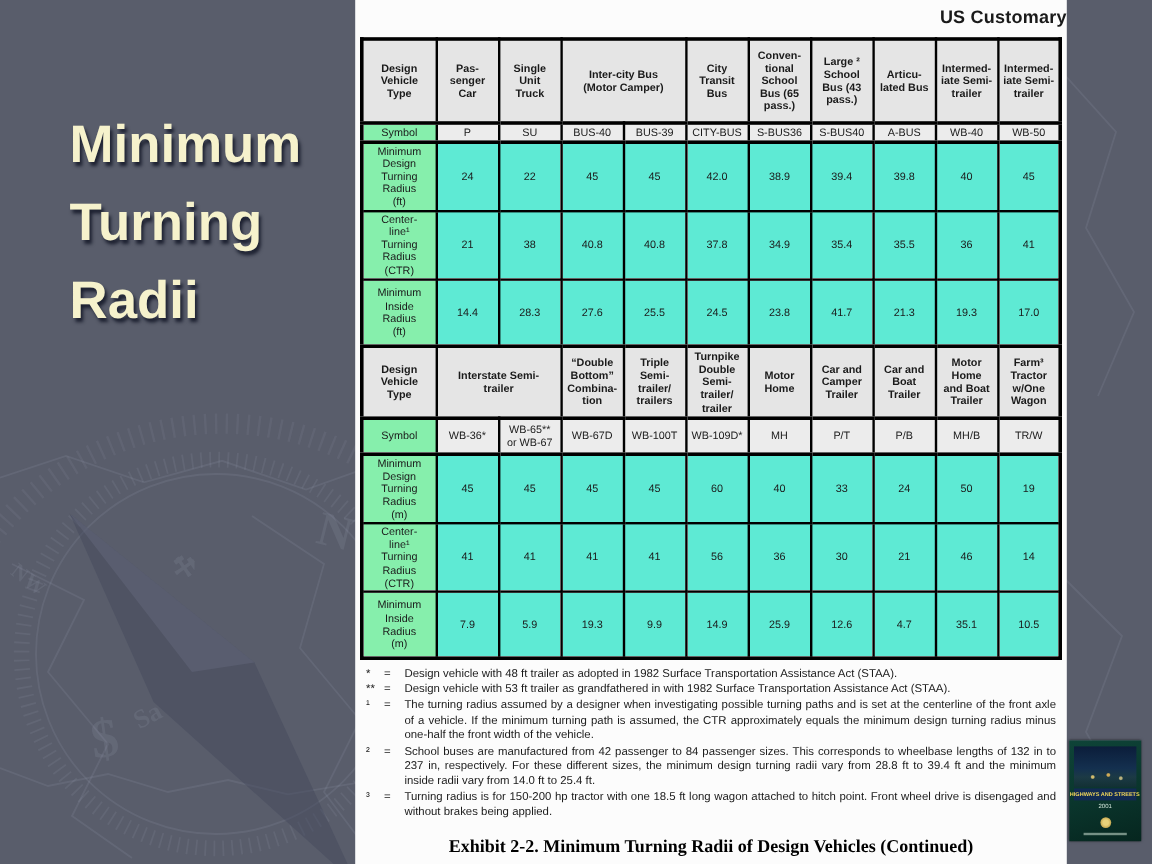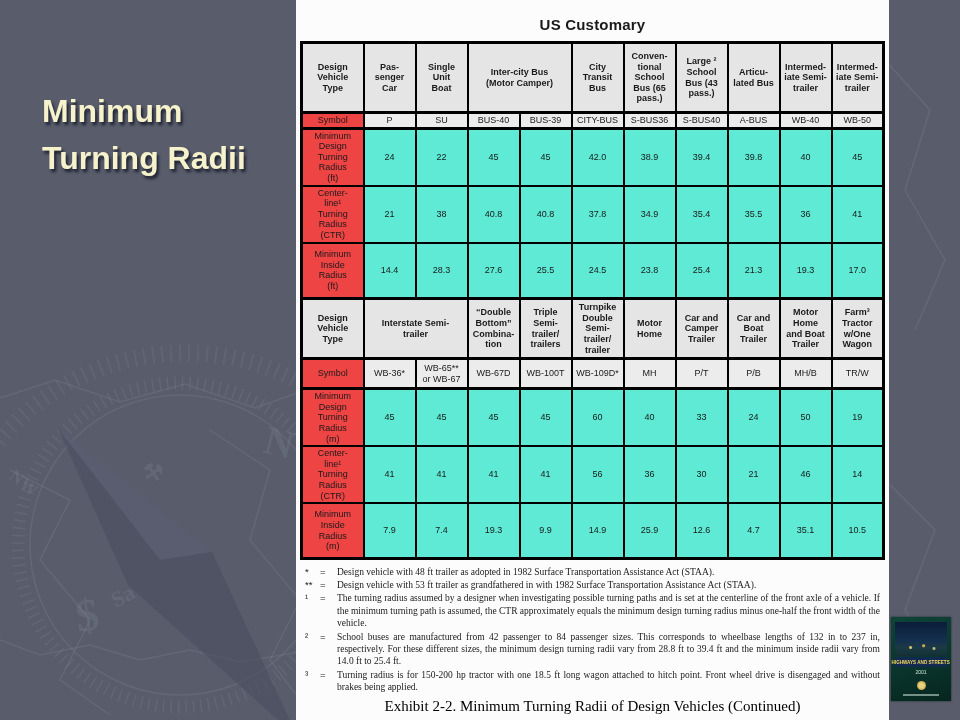--- a/index.html
+++ b/index.html
@@ -6,69 +6,69 @@
   html,body { width:960px; height:720px; overflow:hidden; }
   body {
     position:relative;
     background:#595d6b;
     font-family:"Liberation Sans", sans-serif;
   }
   
   .watermark { position:absolute; inset:0; }
   
   .slide-title {
-    position:absolute; left:42px; top:88px; width:262px;
-    font-size:32px; font-weight:bold; line-height:1.48;
+    position:absolute; left:58px; top:88px; width:262px;
+    font-size:44px; font-weight:bold; line-height:1.48;
     color:#f6f2cc;
     text-shadow:2px 3px 3px rgba(8,12,28,.75);
   }
   
   .panel {
     position:absolute; left:296px; top:0; width:593px; height:720px;
     background:#fcfcfc; color:#1a1a1a;
   }
   .unit-header {
-    text-align:center; font-size:15px; font-weight:bold;
-    padding-top:16px; letter-spacing:.2px;
+    text-align:right; font-size:15px; font-weight:bold;
+    padding-top:6px; letter-spacing:.2px;
   }
   table.exhibit {
     border-collapse:collapse; table-layout:fixed;
     width:582px; margin:8px 3px 0 4px;
     border:3px solid #000;
   }
   table.exhibit td {
     border:2px solid #000;
     font-size:9px; line-height:1.18; text-align:center; vertical-align:middle;
     padding:1px 1px; white-space:pre-line; overflow:hidden;
   }
   td.hdr { background:#e5e5e5; font-weight:bold; }
   td.sym { background:#ececec; font-size:8.5px; }
-  td.lbl { background:#ef4444; font-size:8.5px; }
+  td.lbl { background:#86efac; font-size:8.5px; }
   td.val { background:#5eead4; font-size:9.5px; }
   tr.hdr-r td { border-bottom-width:3px; }
   tr.sym-r td { border-bottom-width:3px; }
   tr.sec-start td { border-top-width:3px; }
   tr.s0h td { height:70px; } tr.s0s td { height:14px; }
   tr.s0d td { height:56px; }
   tr.s1h td { height:60px; } tr.s1s td { height:30px; }
   tr.s1d td { height:55px; }
   
   .footnotes { padding:6px 9px 0 7px; }
   .fn-row {
     display:grid; grid-template-columns:17px 17px 1fr;
     font-size:9.5px; line-height:1.3; margin-bottom:1px;
   }
   .fn-marker { text-align:left; padding-left:2px; }
   .fn-eq { text-align:left; }
-  .fn-text { text-align:justify;font-family:Liberation Serif, serif; }
+  .fn-text { text-align:justify; }
   
   .caption {
     position:absolute; bottom:5px; left:0; width:100%;
     text-align:center; font-family:"Liberation Serif", serif;
-    font-weight:normal; font-size:15px; color:#000;
+    font-weight:bold; font-size:15px; color:#000;
   }
   
   .thumb {
     position:absolute; left:891px; top:617px; width:60px; height:84px;
     background:linear-gradient(165deg,#0e4438 0%, #0a352c 55%, #06261f 100%);
     box-shadow:0 0 2px rgba(0,0,0,.6);
     overflow:hidden;
   }
   .thumb-photo {
     position:absolute; left:4px; top:5px; right:4px; height:34px;
@@ -148,21 +148,21 @@
     <tbody id="exhibit-body">
         <tr class="hdr-r s0h">
           <td class="hdr">Design
 Vehicle
 Type</td>
           <td class="hdr">Pas-
 senger
 Car</td>
           <td class="hdr">Single
 Unit
-Boat</td>
+Truck</td>
           <td class="hdr" colspan="2">Inter-city Bus
 (Motor Camper)</td>
           <td class="hdr">City
 Transit
 Bus</td>
           <td class="hdr">Conven-
 tional
 School
 Bus (65
 pass.)</td>
@@ -230,21 +230,21 @@
           <td class="lbl">Minimum
 Inside
 Radius
 (ft)</td>
           <td class="val">14.4</td>
           <td class="val">28.3</td>
           <td class="val">27.6</td>
           <td class="val">25.5</td>
           <td class="val">24.5</td>
           <td class="val">23.8</td>
-          <td class="val">25.4</td>
+          <td class="val">41.7</td>
           <td class="val">21.3</td>
           <td class="val">19.3</td>
           <td class="val">17.0</td>
         </tr>
         <tr class="hdr-r s1h sec-start">
           <td class="hdr">Design
 Vehicle
 Type</td>
           <td class="hdr" colspan="2">Interstate Semi-
 trailer</td>
@@ -325,21 +325,21 @@
           <td class="val">21</td>
           <td class="val">46</td>
           <td class="val">14</td>
         </tr>
         <tr class="s1d">
           <td class="lbl">Minimum
 Inside
 Radius
 (m)</td>
           <td class="val">7.9</td>
-          <td class="val">7.4</td>
+          <td class="val">5.9</td>
           <td class="val">19.3</td>
           <td class="val">9.9</td>
           <td class="val">14.9</td>
           <td class="val">25.9</td>
           <td class="val">12.6</td>
           <td class="val">4.7</td>
           <td class="val">35.1</td>
           <td class="val">10.5</td>
         </tr>
       </tbody>

